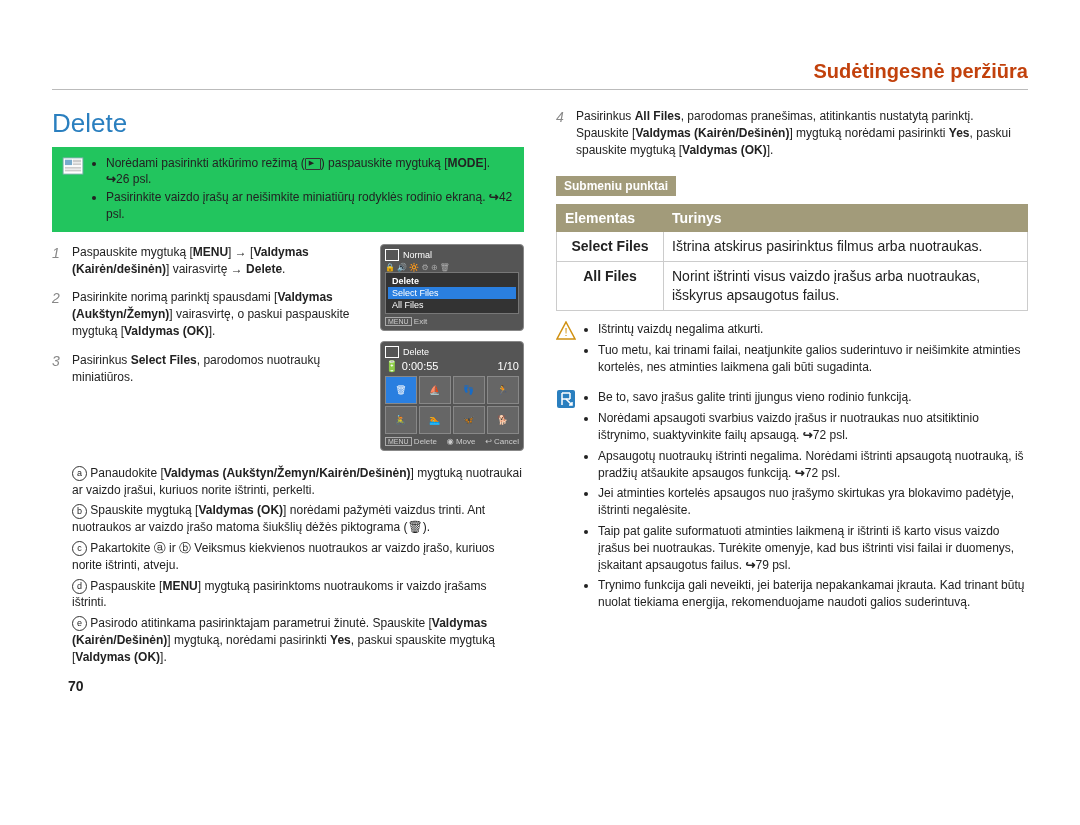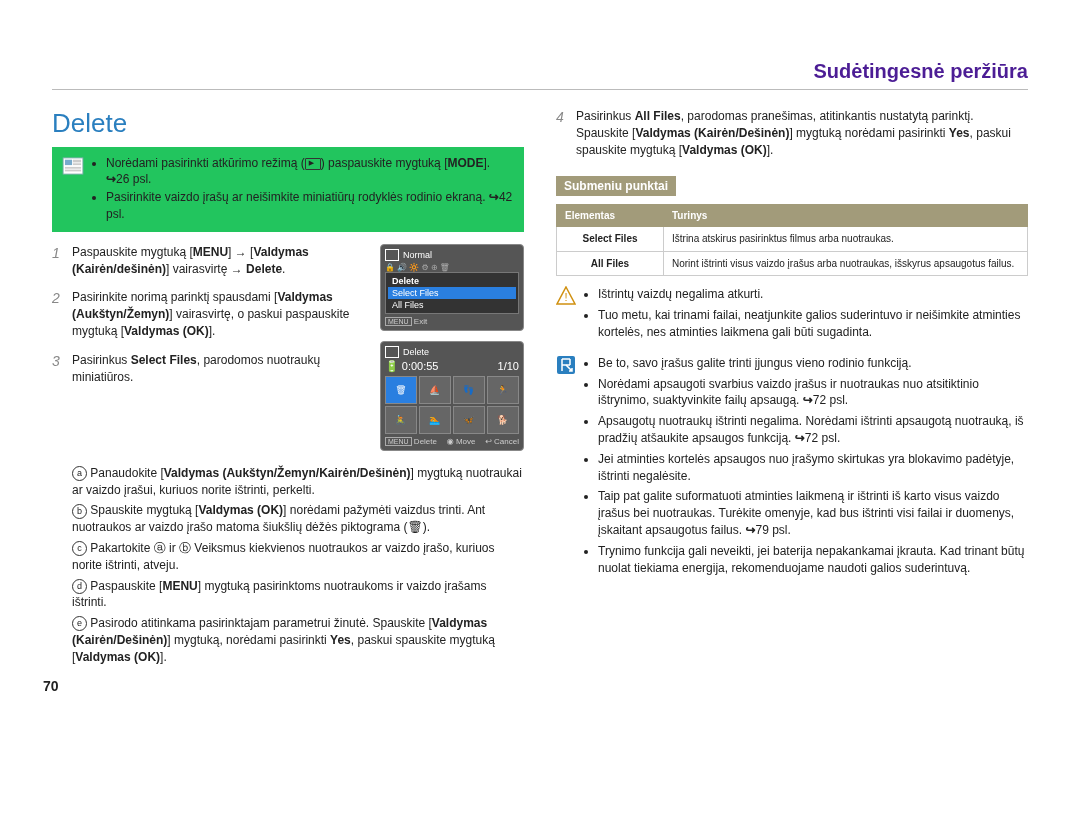--- a/index.html
+++ b/index.html
@@ -12,21 +12,21 @@
     width: 1080px;
   }
   .page {
     padding: 60px 52px 40px 52px;
     box-sizing: border-box;
     position: relative;
   }
   .page-header {
     text-align: right;
     font-size: 20px;
-    color: #4c1d95;
+    color: #c2410c;
     font-weight: bold;
     border-bottom: 1px solid #bbb;
     padding-bottom: 6px;
   }
   .columns {
     display: flex;
     gap: 32px;
     margin-top: 18px;
   }
   .col {
@@ -117,37 +117,37 @@
   .screen .menu-item {color:#fff; padding:1px 4px;}
   .screen .menu-item.selected {background:#2a7fe0;}
   .screen .ftr {margin-top:3px; font-size:8px; color:#ccc;}
   .screen.thumbs .grid{display:grid; grid-template-columns:repeat(4,1fr); grid-template-rows:repeat(2,28px); gap:2px; margin:3px 0;}
   .screen.thumbs .cell{border:1px solid #888; background:#666; display:flex; align-items:center; justify-content:center;}
   .screen.thumbs .cell.sel{background:#2a7fe0;}
   .tag-box {
     display:inline-block; background:#a29b7a; color:#fff; padding:3px 8px; font-weight:bold; margin:6px 0 8px 0;
   }
   table.submenu {
-    width:100%; border-collapse:collapse; font-size:10px; 
+    width:100%; border-collapse:collapse; font-size:14px; 
   }
   table.submenu th {
     background:#a29b7a; color:#fff; text-align:left; padding:5px 8px; font-weight:bold; border:1px solid #a29b7a;
   }
   table.submenu td {
     padding:5px 8px; border:1px solid #ccc; vertical-align:top; line-height:1.35;
   }
   table.submenu td.k {width:90px; font-weight:bold; text-align:center;}
   .info-block {display:flex; gap:8px; margin:10px 0;}
   .info-icon {width:20px;height:20px;flex:0 0 auto;}
   .info-block ul {margin:0 0 0 14px; padding:0;}
   .info-block li{margin-bottom:4px; line-height:1.4;}
   .warn-ico{fill:#e0a020;}
   .note-ico{fill:#2a7fbf;}
   .page-num {
-    position:absolute; left:43px; bottom:24px; font-weight:bold; font-size:14px;
+    position:absolute; left:68px; bottom:24px; font-weight:bold; font-size:14px;
   }
   b{font-weight:bold;}
   .arrow::before{content:"→";}
   .refarrow::before{content:"↪"; font-weight:bold;}
 </style>
 </head>
 <body>
 
 <div class="page">
   <div class="page-header">Sudėtingesnė peržiūra</div>

